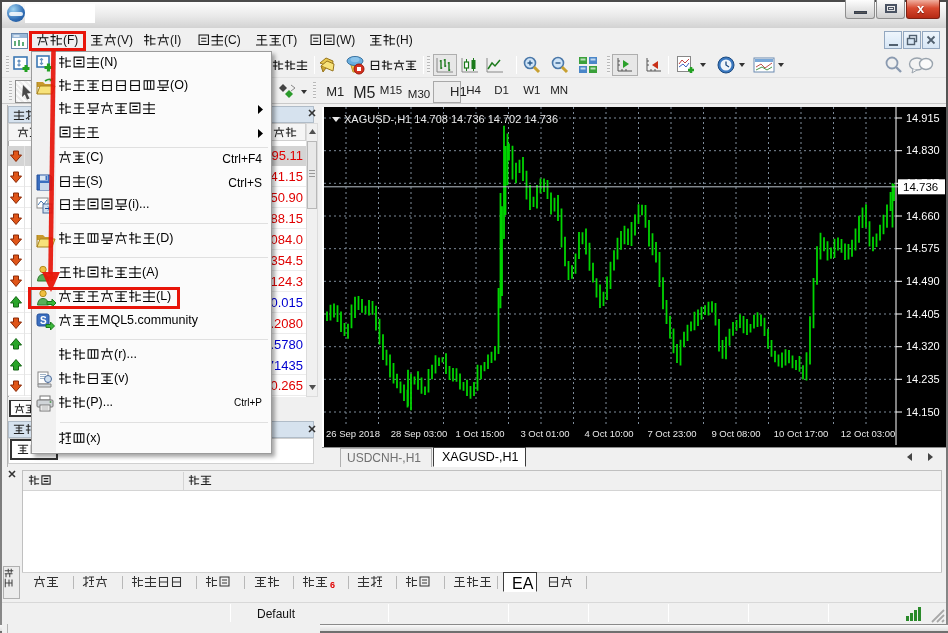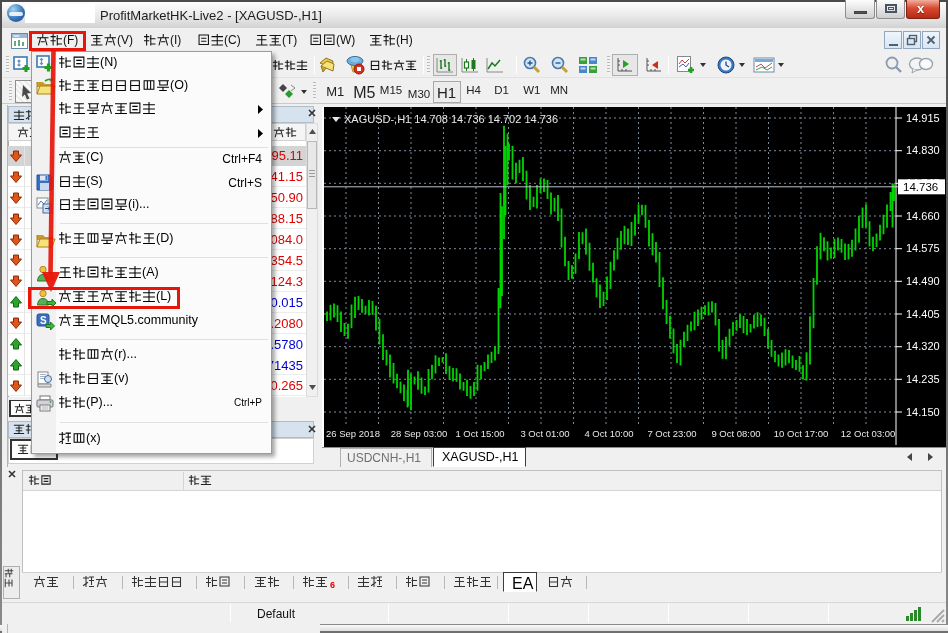--- a/index.html
+++ b/index.html
@@ -5,21 +5,20 @@
 <div style="position:absolute;left:0px;top:0px;width:2px;height:633px;background:linear-gradient(#4b4b4b,#8a8a8a)"></div>
 <div style="position:absolute;left:946px;top:0px;width:2px;height:633px;background:linear-gradient(#4b4b4b,#8a8a8a)"></div>
 <div style="position:absolute;left:0px;top:624px;width:948px;height:1px;background:#8a8a8a"></div>
 <div style="position:absolute;left:0px;top:625px;width:948px;height:6px;background:linear-gradient(#fafafa,#dedede)"></div>
 <div style="position:absolute;left:0px;top:631px;width:948px;height:2px;background:#6f6f6f"></div>
 <div style="position:absolute;left:2px;top:2px;width:944px;height:26px;background:linear-gradient(#fdfdfd,#e9e9e9 55%,#d2d2d2)"></div>
 <div style="position:absolute;left:7px;top:4px;width:18px;height:18px;border-radius:50%;background:radial-gradient(circle at 35% 30%,#9fd4f2,#2f6db5 60%,#1a4a8a);overflow:hidden">
       <div style="position:absolute;left:2px;top:8px;width:14px;height:4px;background:#fff;opacity:.85;border-radius:2px"></div>
     </div>
 <div style="position:absolute;left:25px;top:4px;width:70px;height:19px;background:#fff"></div>
-<div style="position:absolute;left:100px;top:8px;font-size:13px;color:#1c1c1c;font-weight:normal;white-space:nowrap;">ProfitMarketHK-Live2 - [XAGUSD-,H1]</div>
 <div style="position:absolute;left:845px;top:0px;width:30px;height:19px;background:linear-gradient(#fdfdfd,#e8e8e8 45%,#cfcfcf);border:1px solid #8e8e8e;border-top:none;border-radius:0 0 3px 3px">
       <div style="position:absolute;left:8px;top:11px;width:13px;height:3px;background:#555;border:1px solid #39414f"></div>
     </div>
 <div style="position:absolute;left:876px;top:0px;width:29px;height:19px;background:linear-gradient(#fdfdfd,#e8e8e8 45%,#cfcfcf);border:1px solid #8e8e8e;border-top:none;border-radius:0 0 3px 3px">
       <div style="position:absolute;left:8px;top:4px;width:12px;height:9px;border:2px solid #4a5363">
         <div style="margin:1px;height:3px;border:1px solid #4a5363"></div>
       </div>
     </div>
 <div style="position:absolute;left:906px;top:0px;width:34px;height:19px;background:linear-gradient(#f0b0a0,#d84a30 45%,#b52a14);border:1px solid #7e2214;border-top:none;border-radius:0 0 3px 3px">
       <div style="position:absolute;left:10px;top:1px;color:#fff;font-weight:bold;font-size:13px;text-shadow:0 1px 1px #7e2214">x</div>
@@ -223,21 +222,21 @@
     </svg>
 <svg style="position:absolute;left:300px;top:89px" width="8" height="6" viewBox="0 0 8 6">
       <path d="M1 1 L4 5 L7 1 Z" fill="#333"></path>
     </svg>
 <div style="position:absolute;left:313px;top:82px;width:3px;height:18px;background:repeating-linear-gradient(180deg,#b9b9b9 0 1px,#f4f4f4 1px 3px);width:3px"></div>
 <div style="position:absolute;left:326.2px;top:84px;font-size:13px;color:#222;font-weight:normal;white-space:nowrap;">M1</div>
 <div style="position:absolute;left:353.2px;top:84px;font-size:16px;color:#222;font-weight:normal;white-space:nowrap;">M5</div>
 <div style="position:absolute;left:379.8px;top:84px;font-size:11.5px;color:#222;font-weight:normal;white-space:nowrap;">M15</div>
 <div style="position:absolute;left:407.8px;top:88px;font-size:11.5px;color:#222;font-weight:normal;white-space:nowrap;">M30</div>
 <div style="position:absolute;left:433px;top:81px;width:28px;height:22px;background:#ececec;border:1px solid #a8a8a8"></div>
-<div style="position:absolute;left:437px;top:84px;font-size:15px;color:#222;font-weight:normal;white-space:nowrap;">H1</div>
+<div style="position:absolute;left:450px;top:84px;font-size:13px;color:#222;font-weight:normal;white-space:nowrap;">H1</div>
 <div style="position:absolute;left:466.2px;top:84px;font-size:11.5px;color:#222;font-weight:normal;white-space:nowrap;">H4</div>
 <div style="position:absolute;left:494.2px;top:84px;font-size:11.5px;color:#222;font-weight:normal;white-space:nowrap;">D1</div>
 <div style="position:absolute;left:523.2px;top:84px;font-size:11.5px;color:#222;font-weight:normal;white-space:nowrap;">W1</div>
 <div style="position:absolute;left:550.2px;top:84px;font-size:11.5px;color:#222;font-weight:normal;white-space:nowrap;">MN</div>
 <div style="position:absolute;left:2px;top:104px;width:318px;height:529px;background:#f0f0f0"></div>
 <div style="position:absolute;left:7px;top:105px;width:1px;height:529px;background:#b4b4b4"></div>
 <div style="position:absolute;left:8px;top:106px;width:306px;height:17px;background:#d6e2ee;border:1px solid #b0bcc8"></div>
 <div style="position:absolute;left:13px;top:108px;white-space:nowrap;display:flex;align-items:center;">
       <svg width="48" height="12" viewBox="0 0 48 12" style="vertical-align:-2px">
         <path d="M1 3 H11 M1 7 H11 M1 11 H11 M6 1 V11" transform="translate(0.5,0.5) scale(0.917)" stroke="#222" stroke-width="1.15" fill="none" stroke-linecap="square"></path>

